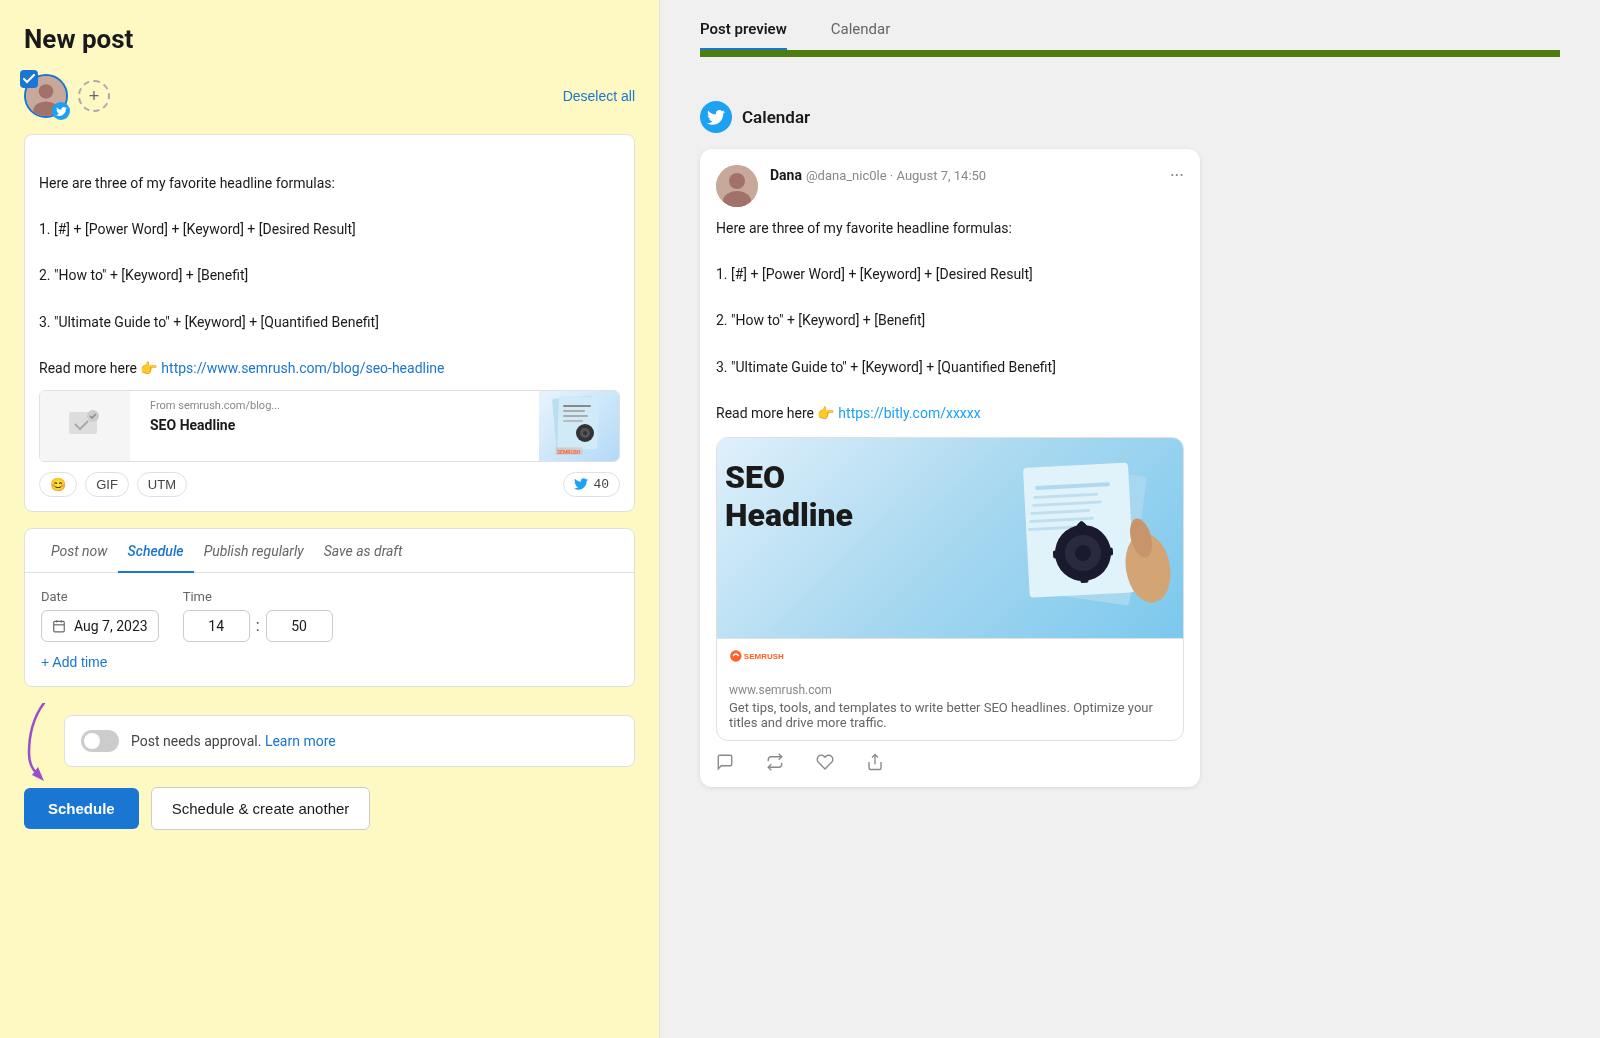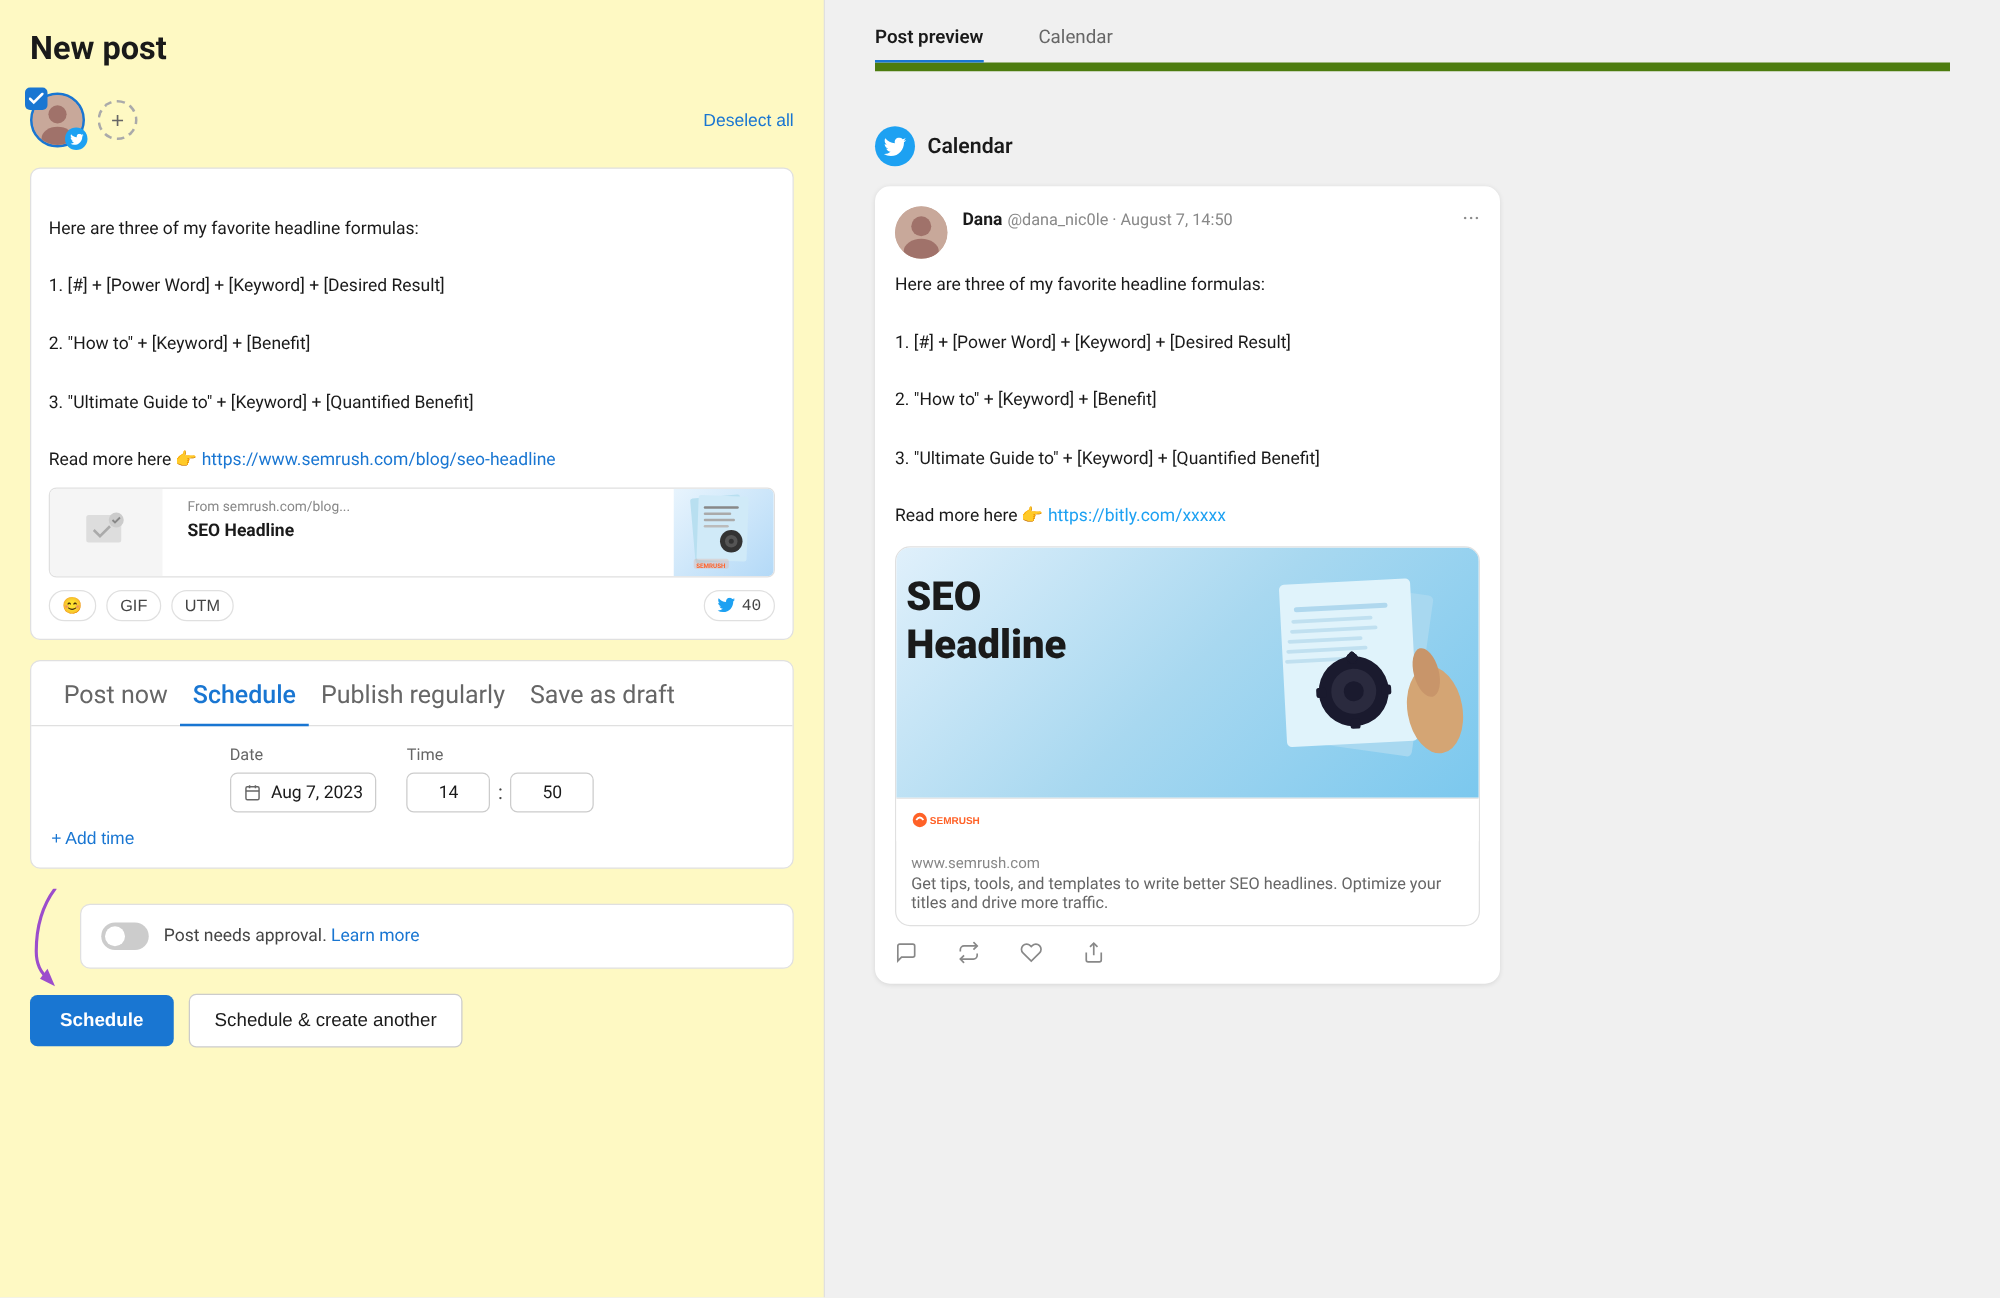--- a/index.html
+++ b/index.html
@@ -210,37 +210,37 @@
       margin-bottom: 16px;
       background: #fff;
     }
     .tabs-row {
       display: flex;
       border-bottom: 1px solid #e0e0e0;
       padding: 0 16px;
     }
     .tab-item {
       padding: 14px 10px 12px;
-      font-size: 20px;
+      font-size: 14px;
       color: #666;
       cursor: pointer;
       border-bottom: 2px solid transparent;
       margin-bottom: -1px;
+      font-style: italic;
     }
     .tab-item.active {
       color: #1976d2;
       border-bottom: 2px solid #1976d2;
       font-weight: 500;
     }
 
     .date-time-row {
       display: flex;
       gap: 24px;
       padding: 16px 16px 12px;
-      justify-content: center;
     }
     .field-group {
       display: flex;
       flex-direction: column;
       gap: 6px;
     }
     .field-label {
       font-size: 13px;
       color: #666;
     }

